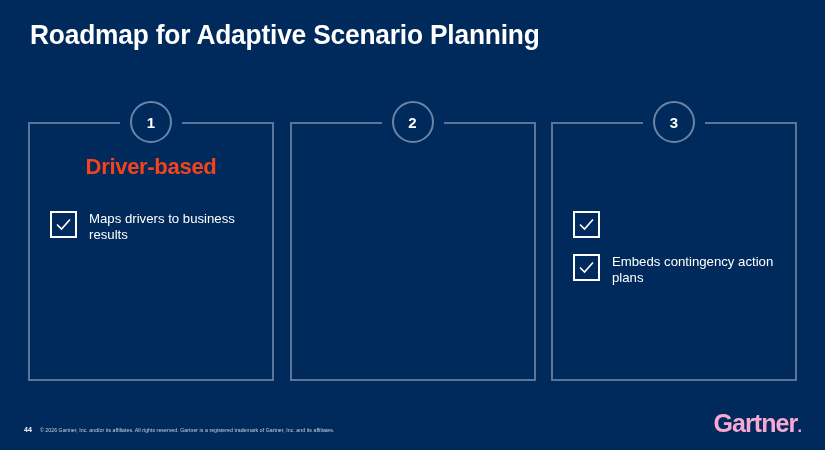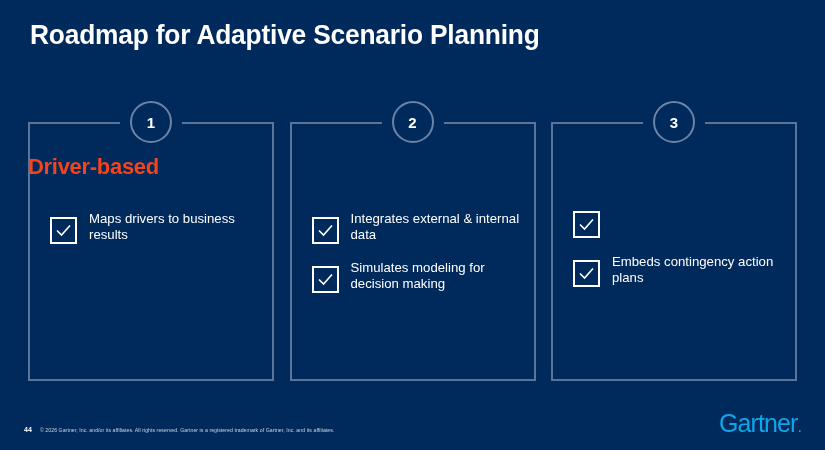--- a/index.html
+++ b/index.html
@@ -70,37 +70,37 @@
     font-size:15px;
     font-weight:bold;
     color:#ffffff;
     z-index:3;
   }
 
   .card-heading {
     position:absolute;
     left:0; right:0;
     top:32px;
-    text-align:left;
+    text-align:center;
     font-size:22px;
     font-weight:bold;
     color:#f5431b;
     letter-spacing:-0.3px;
     white-space:nowrap;
   }
 
   .items {
     position:absolute;
     left:22px; right:12px;
     top:88px;
   }
 
   .item {
     display:flex;
-    align-items:flex-end;
+    align-items:flex-start;
     margin-bottom:16px;
   }
 
   .checkbox {
     flex:0 0 auto;
     width:27px; height:27px;
     border:2px solid #ffffff;
     margin-right:12px;
     position:relative;
     top:1px;
@@ -129,22 +129,22 @@
     font-size:5.2px;
     color:#c8d2de;
     letter-spacing:0.05px;
     white-space:nowrap;
   }
 
   #logo {
     position:absolute;
     right:24px; bottom:12px;
     font-size:25px;
-    font-weight:normal;
-    color:#0ea5e9;
+    font-weight:bold;
+    color:#f9a8d4;
     letter-spacing:-0.9px;
   }
   #logo .dot { font-size:16px; }
 </style>
 </head>
 <body>
 
 <div id="slide">
 
   <div id="title">Roadmap for Adaptive Scenario Planning</div>
@@ -175,38 +175,20 @@
 
     <div class="card">
       <div class="edge edge-top-l"></div>
       <div class="edge edge-top-r"></div>
       <div class="edge edge-left"></div>
       <div class="edge edge-right"></div>
       <div class="edge edge-bottom"></div>
 
       <div class="num-circle">2</div>
 
-      <div class="items">
-        <div class="item">
-          <span class="checkbox">
-            <svg width="23" height="23" viewBox="0 0 23 23">
-              <polyline points="5,11.5 9.5,16 18,6.5" fill="none" stroke="#ffffff" stroke-width="1.6"></polyline>
-            </svg>
-          </span>
-          <span class="item-text">Integrates external &amp; internal data</span>
-        </div>
-        <div class="item">
-          <span class="checkbox">
-            <svg width="23" height="23" viewBox="0 0 23 23">
-              <polyline points="5,11.5 9.5,16 18,6.5" fill="none" stroke="#ffffff" stroke-width="1.6"></polyline>
-            </svg>
-          </span>
-          <span class="item-text">Simulates modeling for decision making</span>
-        </div>
-      </div>
     </div>
 
     <div class="card">
       <div class="edge edge-top-l"></div>
       <div class="edge edge-top-r"></div>
       <div class="edge edge-left"></div>
       <div class="edge edge-right"></div>
       <div class="edge edge-bottom"></div>
 
       <div class="num-circle">3</div>

